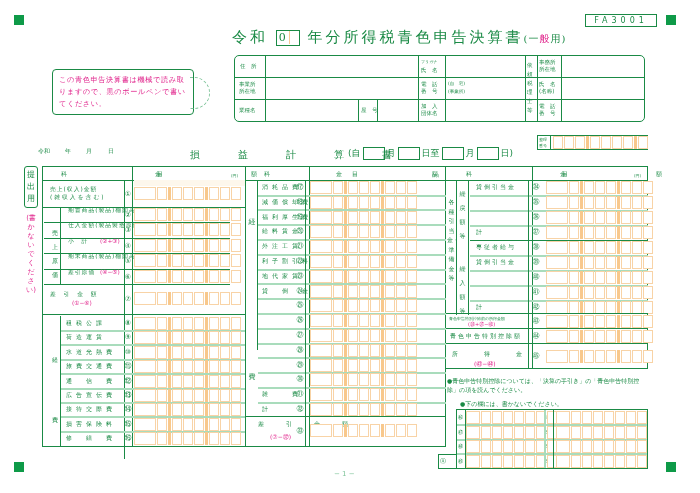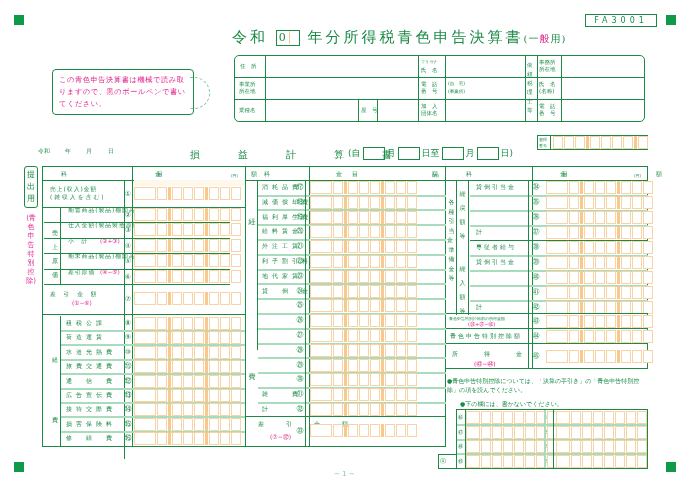--- a/index.html
+++ b/index.html
@@ -132,21 +132,21 @@
       <span class="n"></span>
       <span class="n"></span>
       <span class="n"></span>
       <span class="n"></span>
       <span class="sep"></span>
       <span class="n"></span>
   </div>
 </div>
 
 <div class="abs" style="left:24px;top:166px;width:14px;height:42px;border:1px solid #1a8a45;border-radius:3px;font-size:8px;line-height:12px;text-align:center;padding-top:2px;">提出用</div>
-<div class="abs pink" style="left:26px;top:214px;width:10px;font-size:7px;line-height:9px;text-align:center;">(青色申告特別控除)</div>
+<div class="abs pink" style="left:26px;top:214px;width:10px;font-size:7px;line-height:9px;text-align:center;">(書かないでください)</div>
 
 <div class="abs tbl" style="left:42px;top:166px;width:204px;height:281px;">
 
   <div class="line" style="left:0;top:13px;width:100%;height:1px;"></div>
   <div class="line" style="left:89px;top:0;width:1px;height:100%;"></div>
   <div class="line" style="left:81px;top:13px;width:1px;height:100%;"></div>
   <div class="rowlbl" style="left:18px;top:3px;letter-spacing:18px;">科　　　目</div>
   <div class="rowlbl" style="left:112px;top:3px;letter-spacing:18px;">金　　　額</div>
   <div class="rowlbl" style="left:188px;top:5px;font-size:4px;letter-spacing:0;">(円)</div>
 </div>

